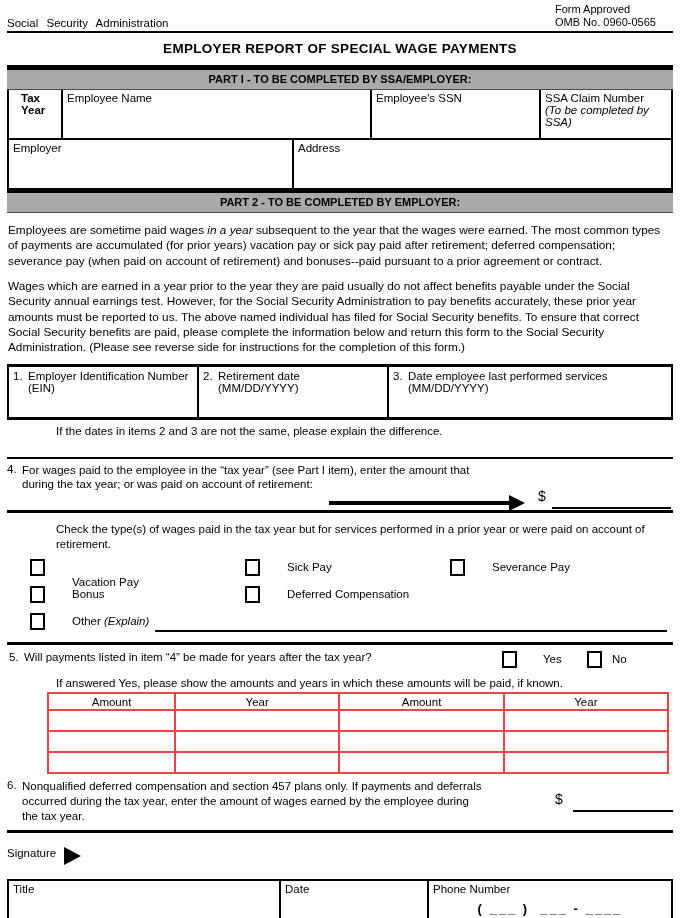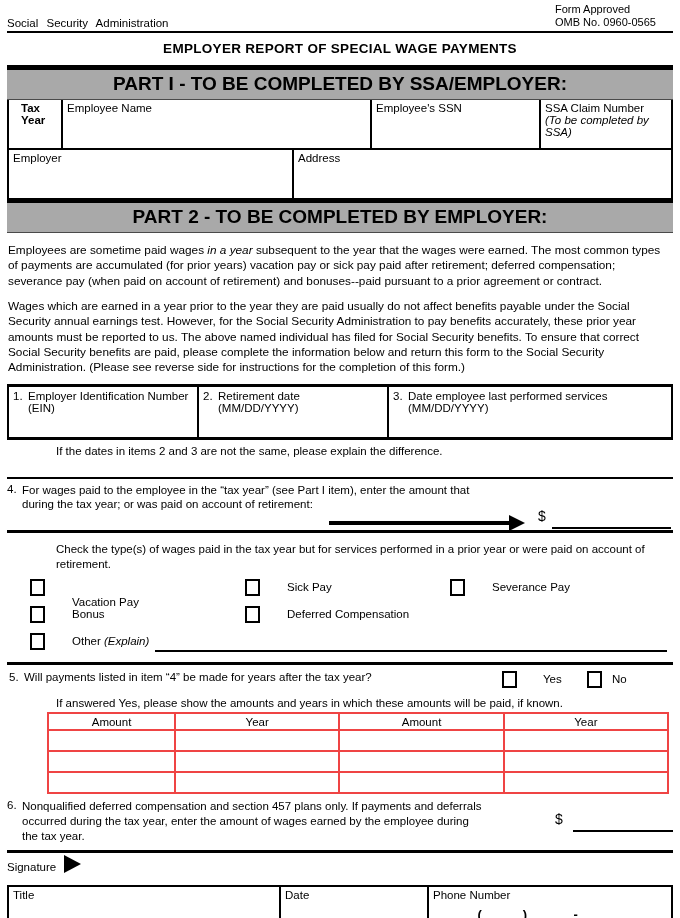--- a/index.html
+++ b/index.html
@@ -16,21 +16,21 @@
   .top-row { display:flex; justify-content:space-between; padding-top:3px; }
   .agency { align-self:flex-end; font-size:11.5px; word-spacing:5px; }
   .approved { font-size:11px; line-height:1.18; width:118px; }
   .top-rule { border-bottom:2px solid #000; margin-top:2px; }
   .title { text-align:center; font-weight:bold; font-size:13.5px; margin-top:8px; letter-spacing:.3px; }
 
   
   .part-bar {
     margin-top:9px; border-top:5px solid #000; border-bottom:1px solid #4a4a4a;
     background: var(--bar-gray, #a9a9a9);
-    text-align:center; font-weight:bold; font-size:19px; padding:3px 0 4px;
+    text-align:center; font-weight:bold; font-size:11px; padding:3px 0 4px;
   }
   .part-bar.p2 { margin-top:0; }
 
   
   .p1-table { border-right:2px solid #000; }
   .grid-row { display:flex; }
   .cell { border-left:2px solid #000; padding:2px 4px; overflow:hidden; }
   .r1 .cell { height:50px; border-bottom:2px solid #000; }
   .r2 .cell { height:48px; }
   .c-taxyear { width:54px; font-weight:bold;padding-left:12px; }
@@ -87,21 +87,21 @@
   .pay-table td { height:21px; }
   .w1 { width:20.5%; } .w2 { width:26.5%; } .w3 { width:26.5%; } .w4 { width:26.5%; }
 
   
   .item6 { position:relative; border-bottom:3px solid #000; padding:5px 0 7px; }
   .i6-lines { width:490px; line-height:1.27; }
   .i6-dollar { position:absolute; left:548px; top:17px; font-size:14px; }
   .i6-amount { position:absolute; left:566px; width:100px; top:36px; border-bottom:2px solid #000; height:0; }
 
   
-  .sig-row { display:flex; align-items:flex-end; height:20px; }
+  .sig-row { display:flex; align-items:flex-start; margin-top:14px; height:20px; }
   .sig-arrow { width:0; height:0; border-left:17px solid #000; border-top:9px solid transparent; border-bottom:9px solid transparent; margin-left:8px; }
 
   
   .bottom-table { display:flex; border:2px solid #000; margin-top:12px; height:47px; }
   .bt-cell { padding:2px 4px; border-left:2px solid #000; }
   .bt-cell:first-child { border-left:none; }
   .bt-title { width:270px; } .bt-date { width:148px; } .bt-phone { flex:1; }
   .phone-line { text-align:center; font-size:13px; letter-spacing:2px; margin-top:6px; white-space:pre; font-weight:bold; }
 </style>
 </head>

